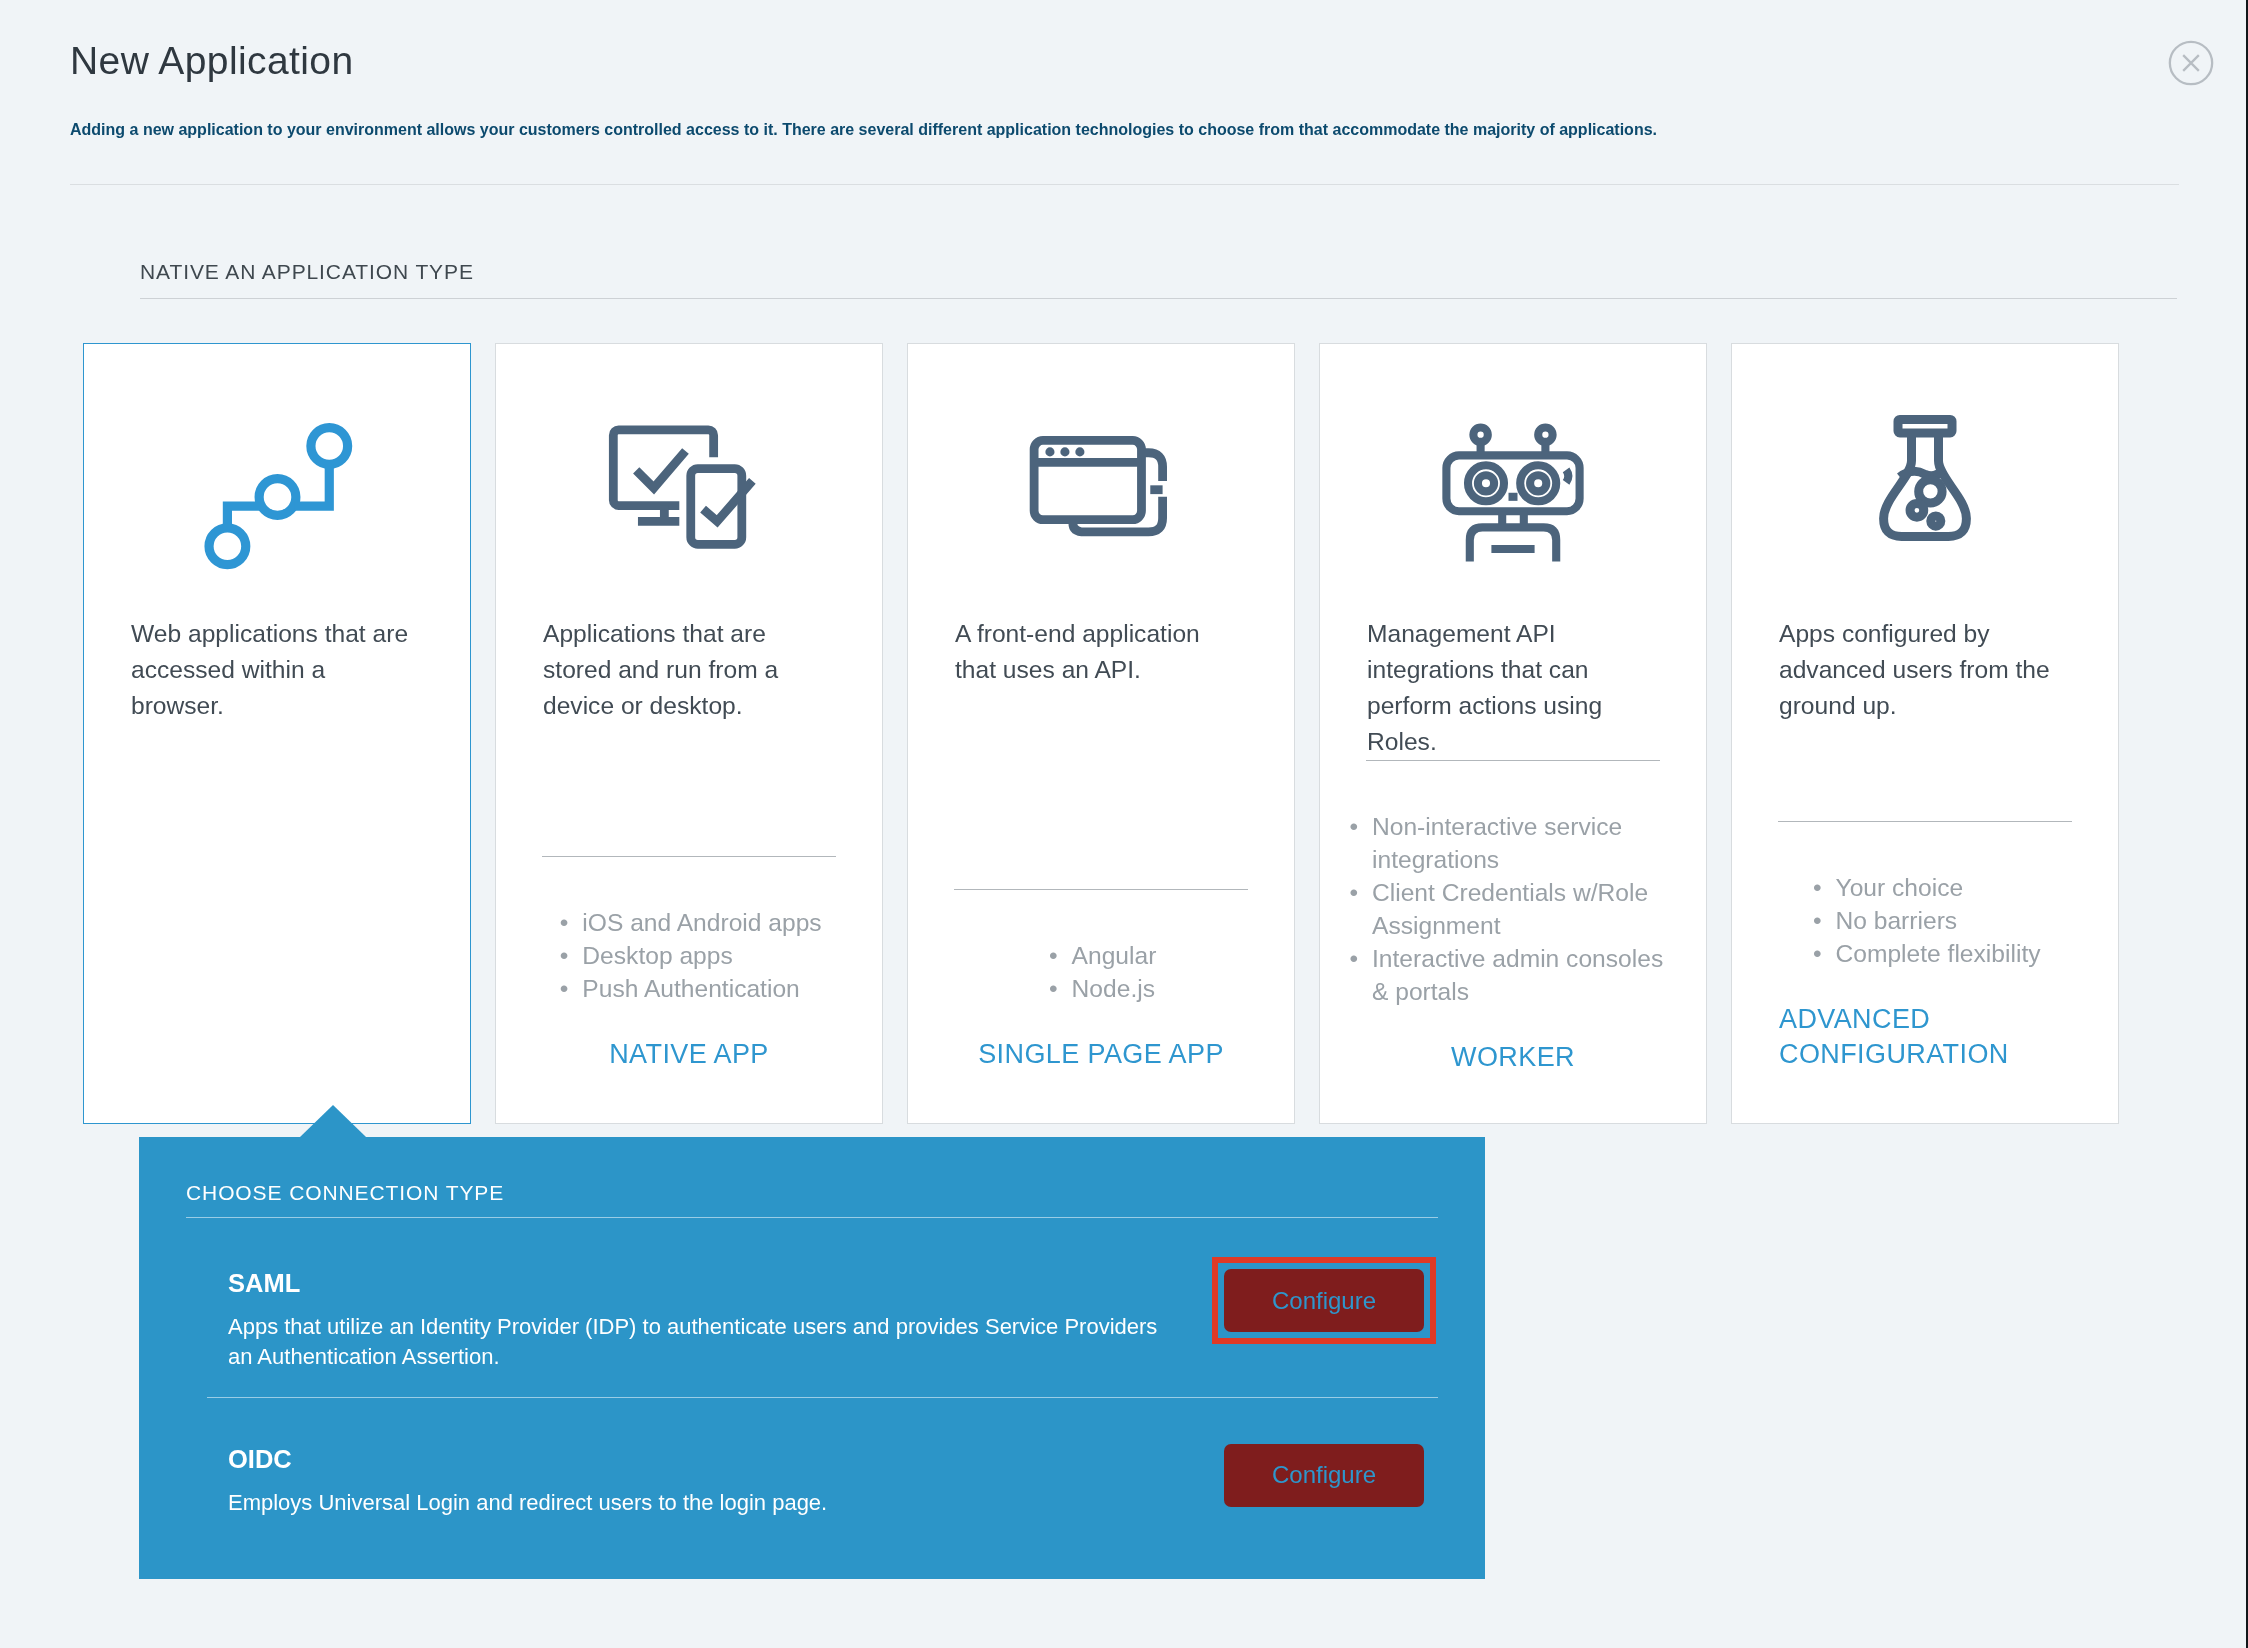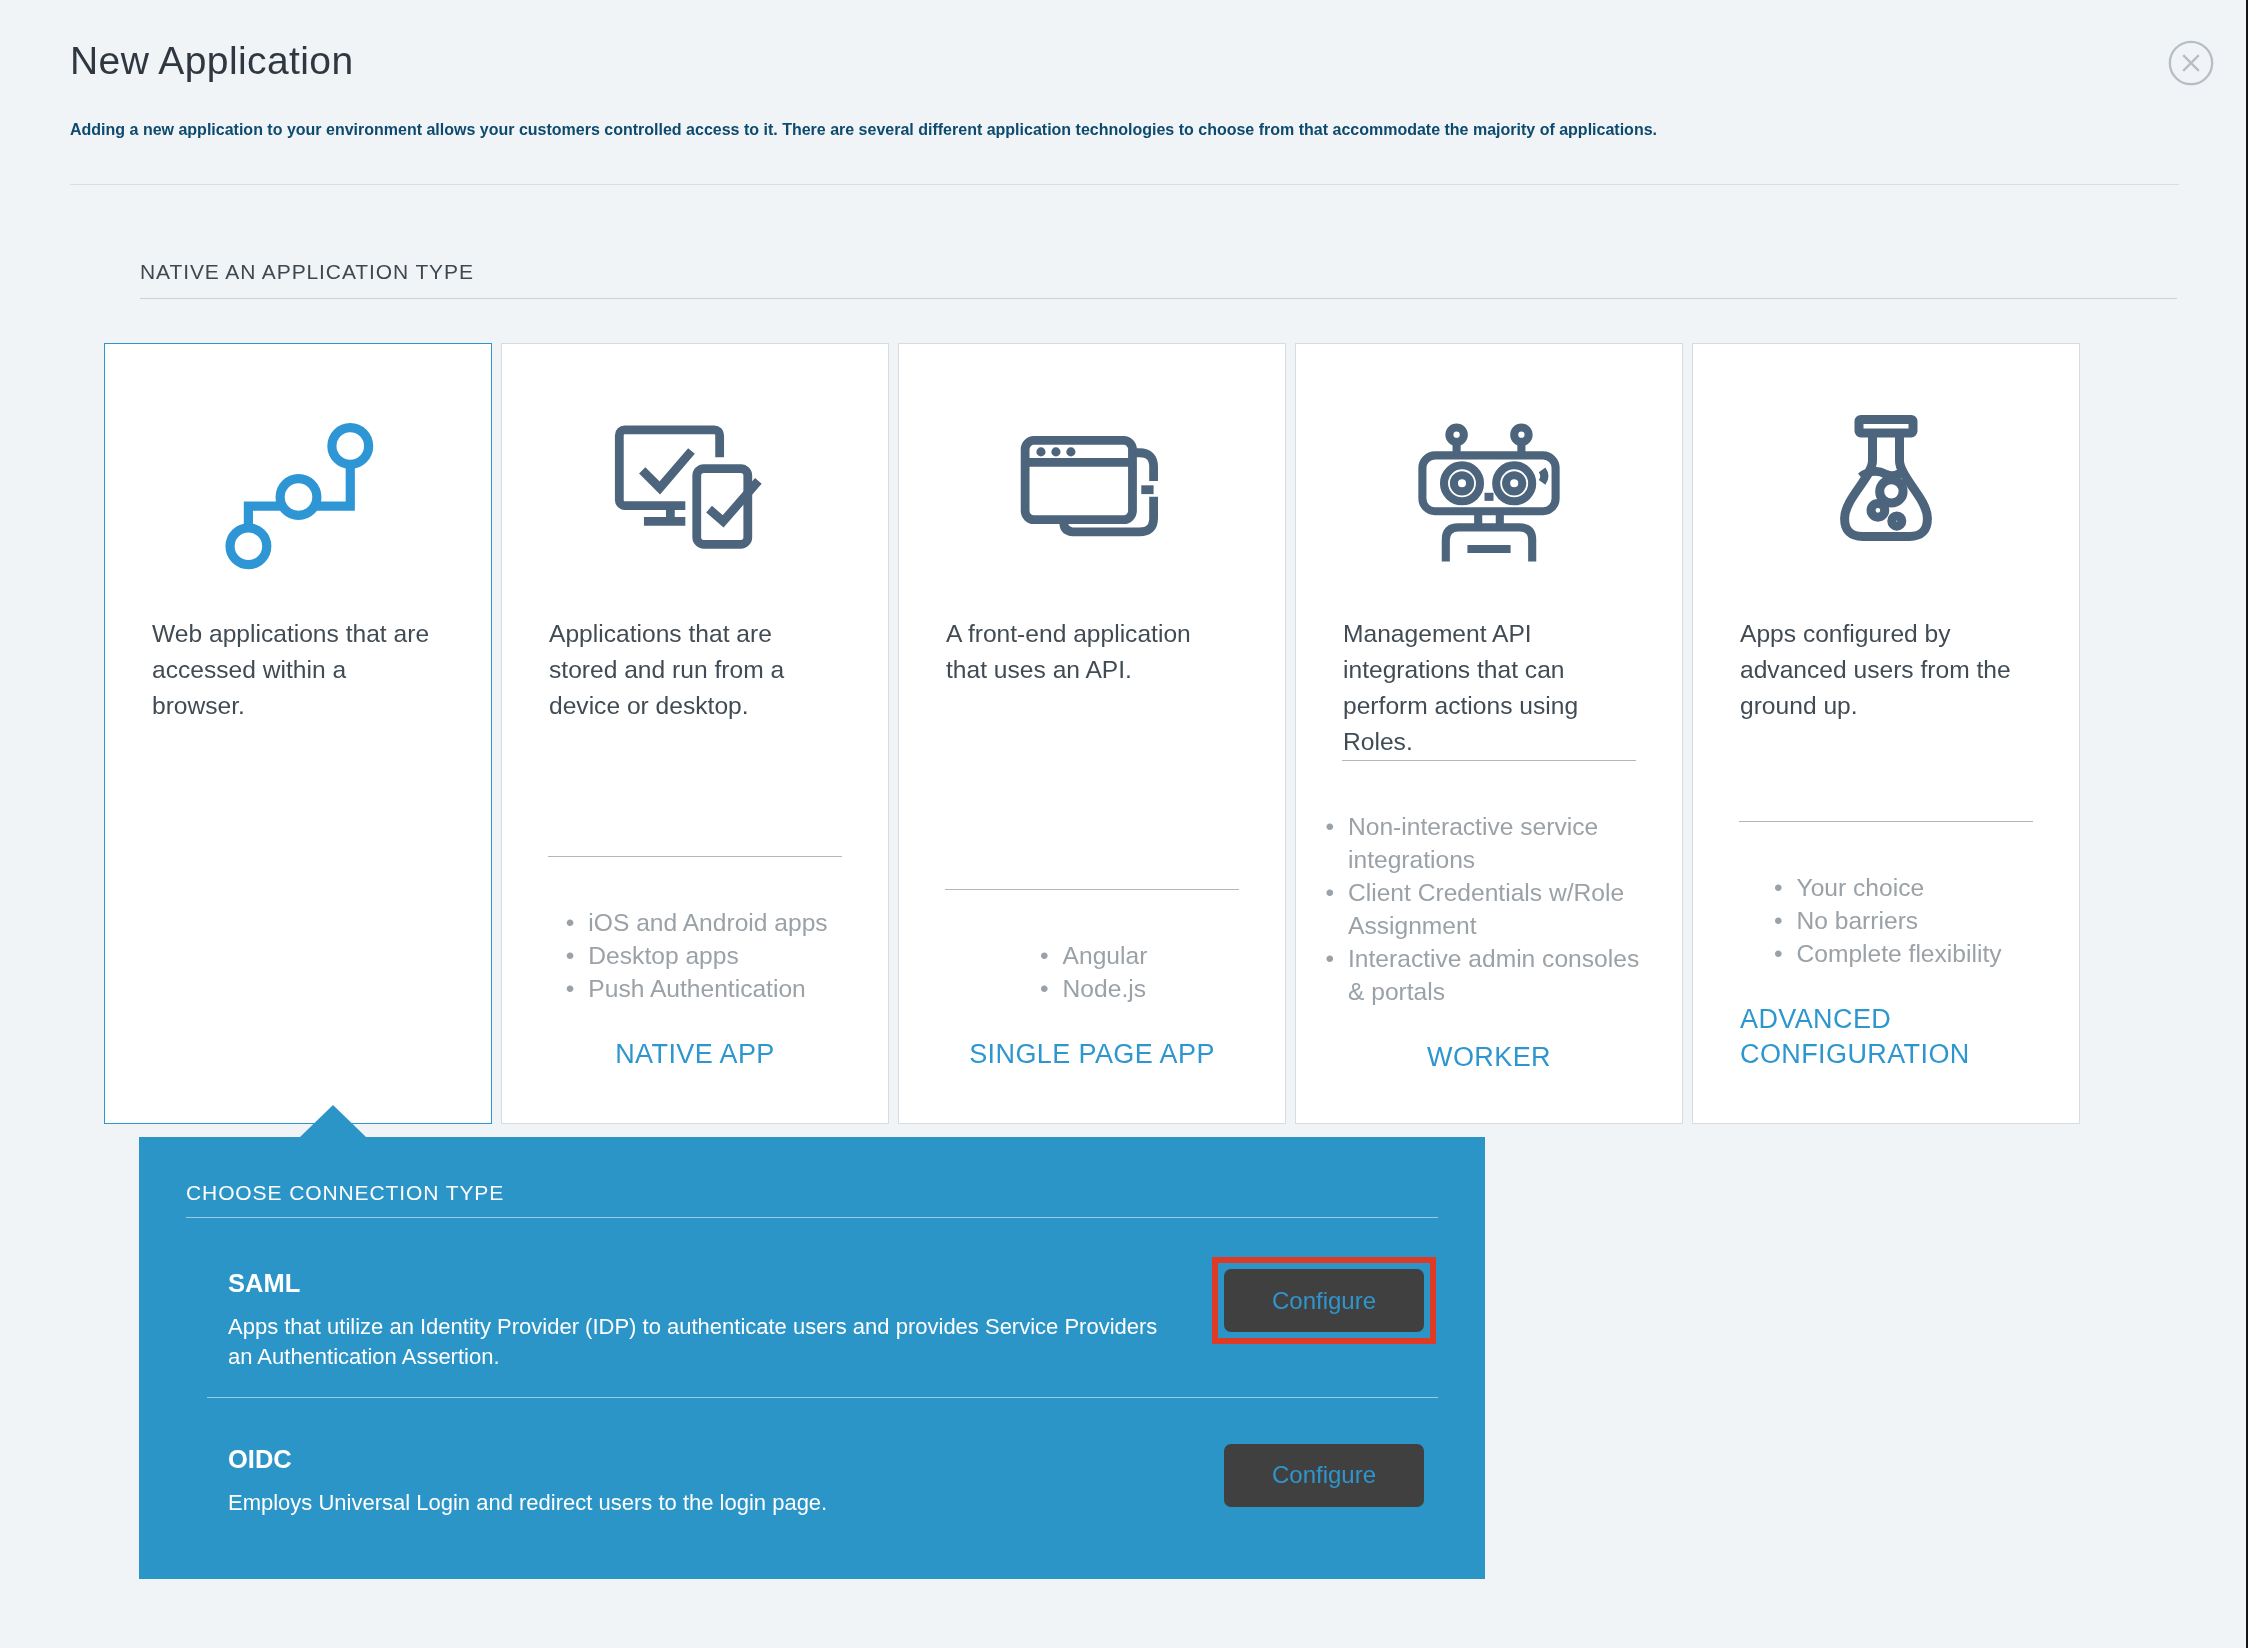--- a/index.html
+++ b/index.html
@@ -14,21 +14,21 @@
   .page-title{font-size:39px;font-weight:300;color:#2f3840;letter-spacing:0.4px;margin:0;}
   .page-desc{margin:32px 0 0 0;font-size:16px;line-height:30px;color:#0c4a6e;max-width:2072px;font-weight:bold;}
   .close-btn{position:absolute;top:40px;right:35px;width:46px;height:46px;cursor:pointer;}
   .top-divider{margin:39px 70px 0 70px;border:0;border-top:1.8px solid #dadee1;}
 
   
   .section-header{margin:75px 70px 0 140px;font-size:21px;color:#3f484f;letter-spacing:0.9px;}
   .section-underline{margin:14px 72px 0 140px;border:0;border-top:1.8px solid #cdd1d5;}
 
   
-  .cards-row{margin:44px 0 0 104px;display:flex;gap:9px;width:2038px;}
+  .cards-row{margin:44px 0 0 83px;display:flex;gap:24px;width:2038px;}
   .card{
     width:388px;height:781px;box-sizing:border-box;background:#ffffff;
     border:1.8px solid #d8dcdf;display:flex;flex-direction:column;cursor:pointer;
   }
   .card.selected{border-color:#2e96cf;}
   .icon-box{height:193px;margin-top:54px;flex:none;display:flex;align-items:center;justify-content:center;}
   .icon-box svg{display:block;}
   .card-desc{flex:none;margin:24.6px 47px 0 47px;font-size:24.6px;line-height:36px;color:#414b54;}
   .card-bottom{margin-top:auto;}
   .card-divider{border-top:1.8px solid #b2b7bb;margin:0 46px;}
@@ -52,21 +52,21 @@
   .panel-header{padding-top:44px;font-size:21px;letter-spacing:0.9px;}
   .panel-hr{border:0;border-top:1.8px solid rgba(255,255,255,.52);margin:12.3px 0 0 0;}
   .option{display:flex;justify-content:space-between;align-items:flex-start;padding-left:42px;}
   .option-text{flex:1;padding-right:26px;}
   .option-name{font-size:25.5px;font-weight:bold;}
   .option-desc{margin-top:14px;font-size:22px;line-height:30px;max-width:944px;}
   .saml .option-name{margin-top:51px;}
   .oidc .option-name{margin-top:47px;}
   .btn-col{width:228px;flex:none;display:flex;justify-content:center;}
   .configure-btn{
-    width:200px;height:63px;background:#404040;border:0;border-radius:7px;
+    width:200px;height:63px;background:#7f1d1d;border:0;border-radius:7px;
     font-family:"Liberation Sans",sans-serif;font-size:24px;color:#2e96cc;cursor:pointer;
   }
   .highlight-wrap{margin-top:39px;border:6.1px solid #df3a26;padding:6.1px;line-height:0;}
   .oidc-btn{margin-top:46px;}
   .panel-divider{border:0;border-top:1.8px solid rgba(255,255,255,.52);margin:24.6px 0 0 21px;}
 </style>
 </head>
 <body>
 
 <div class="page-header">

